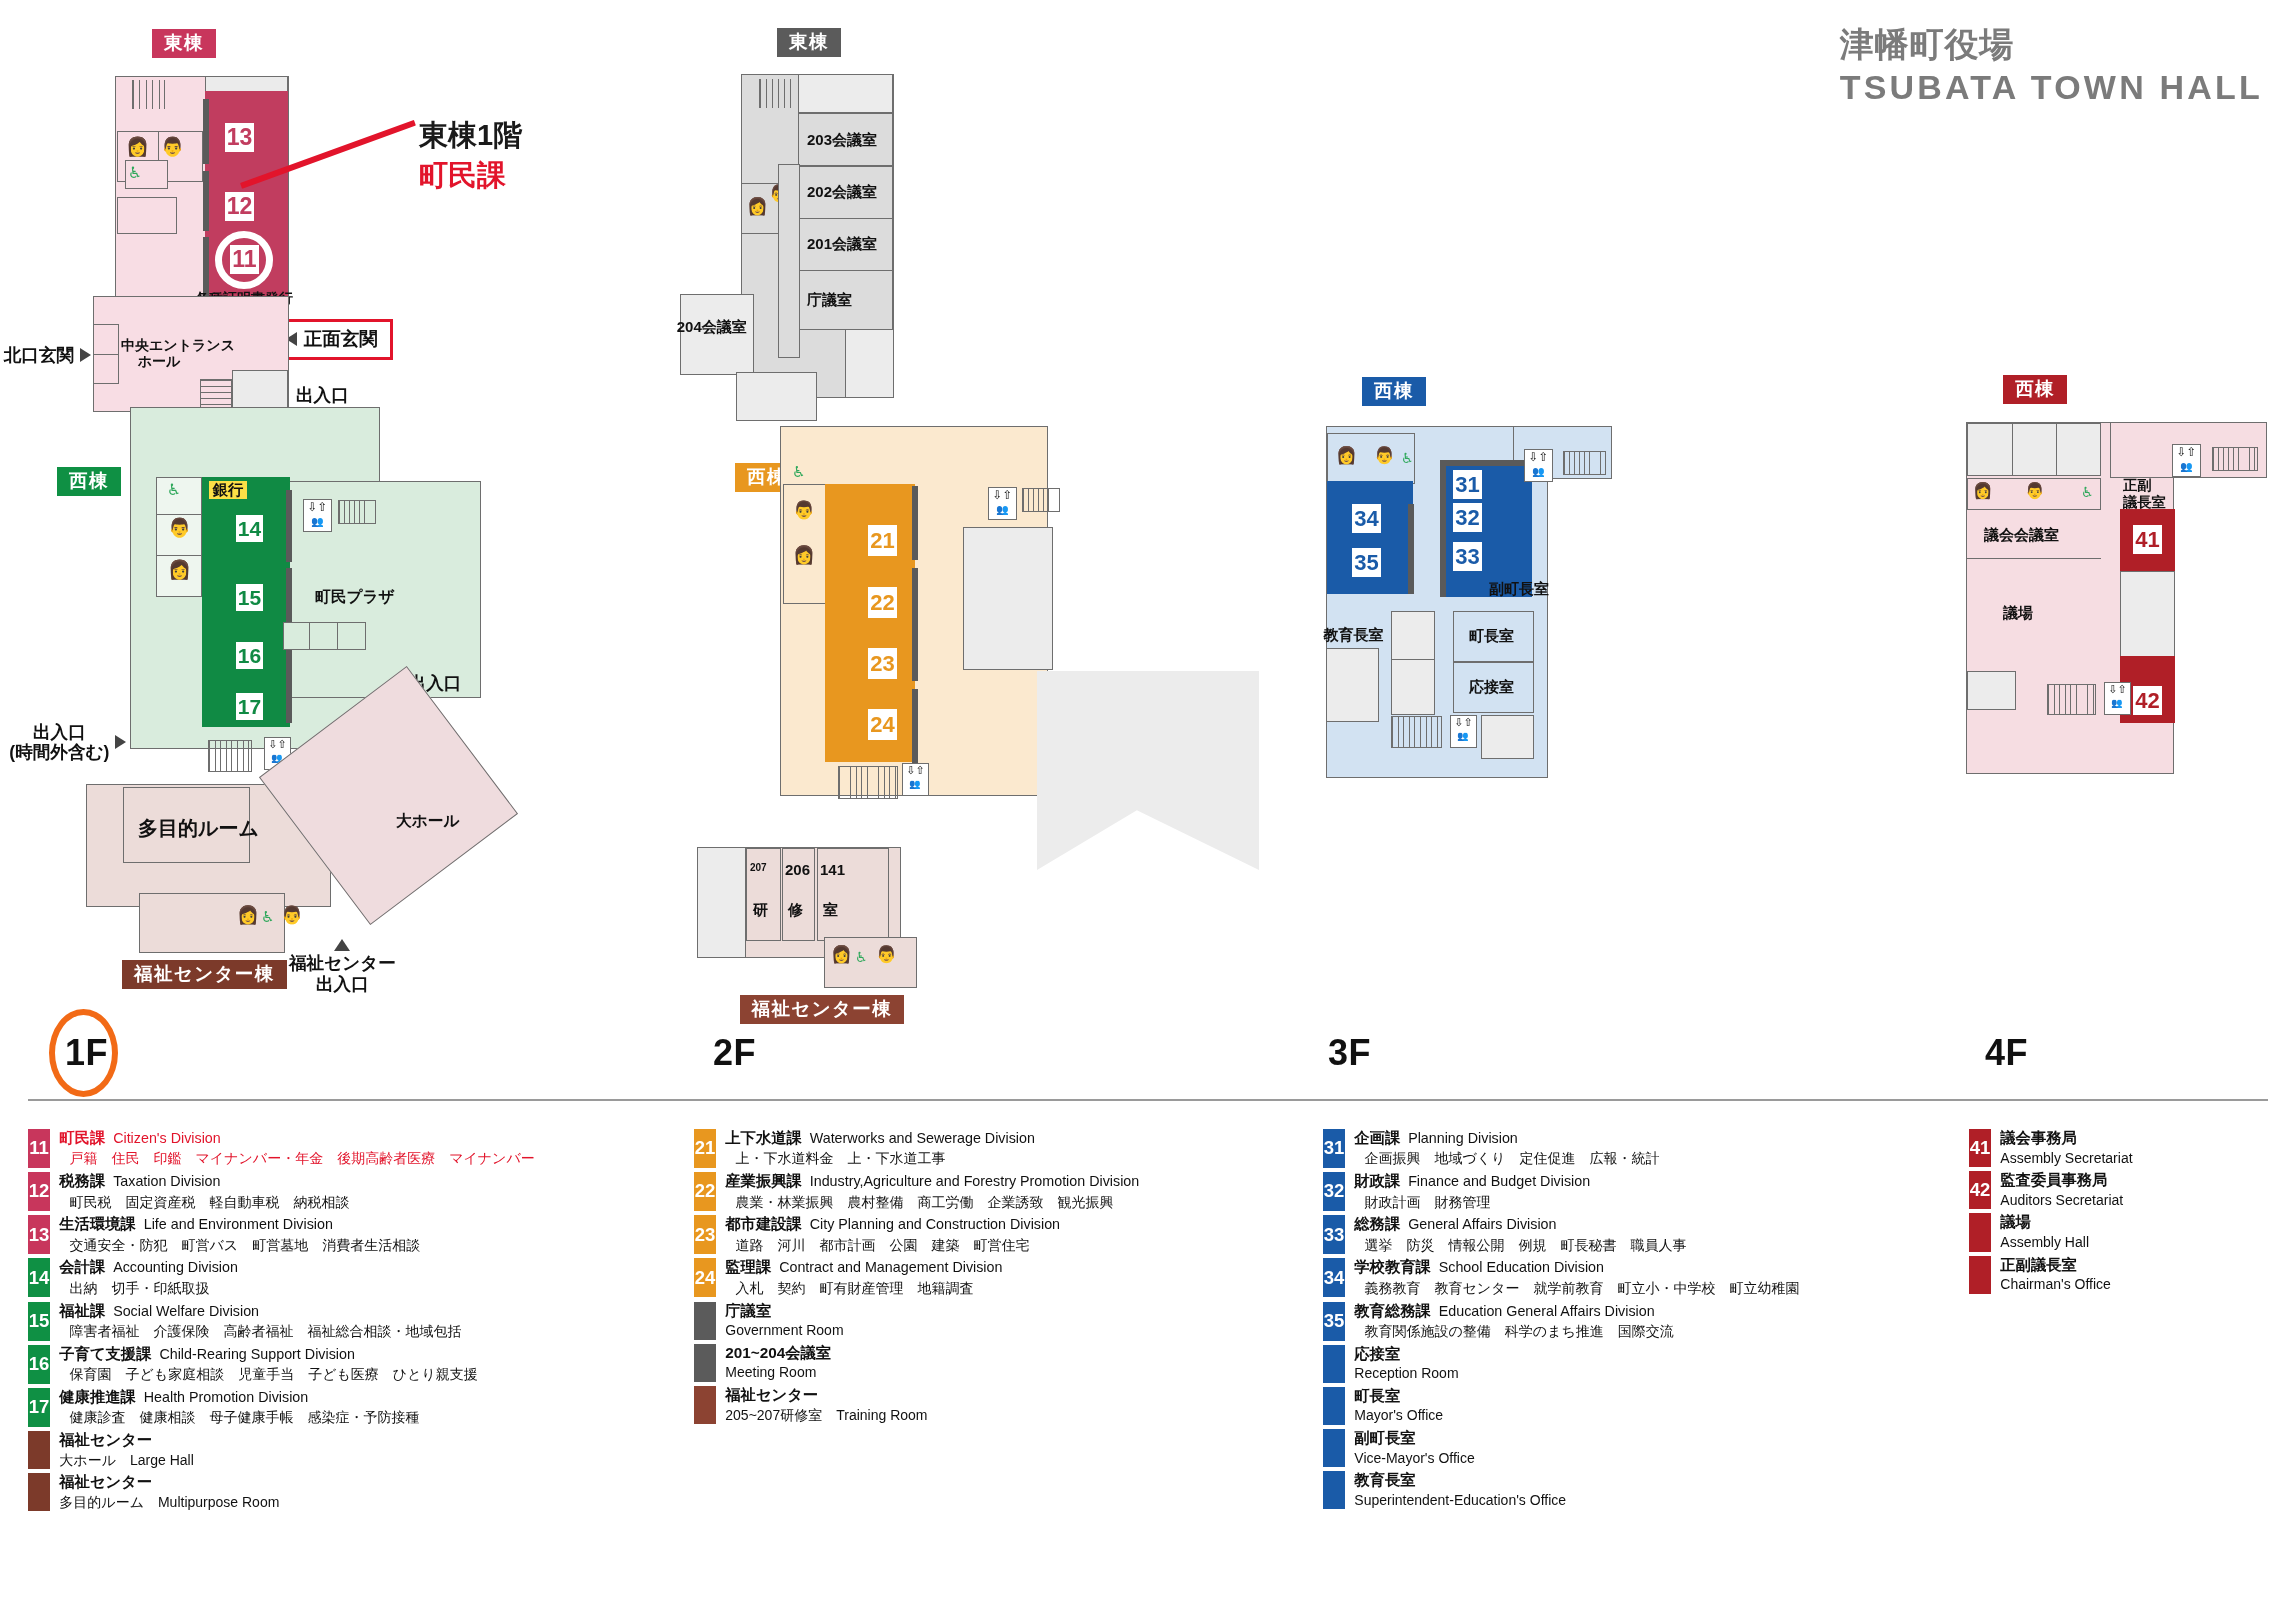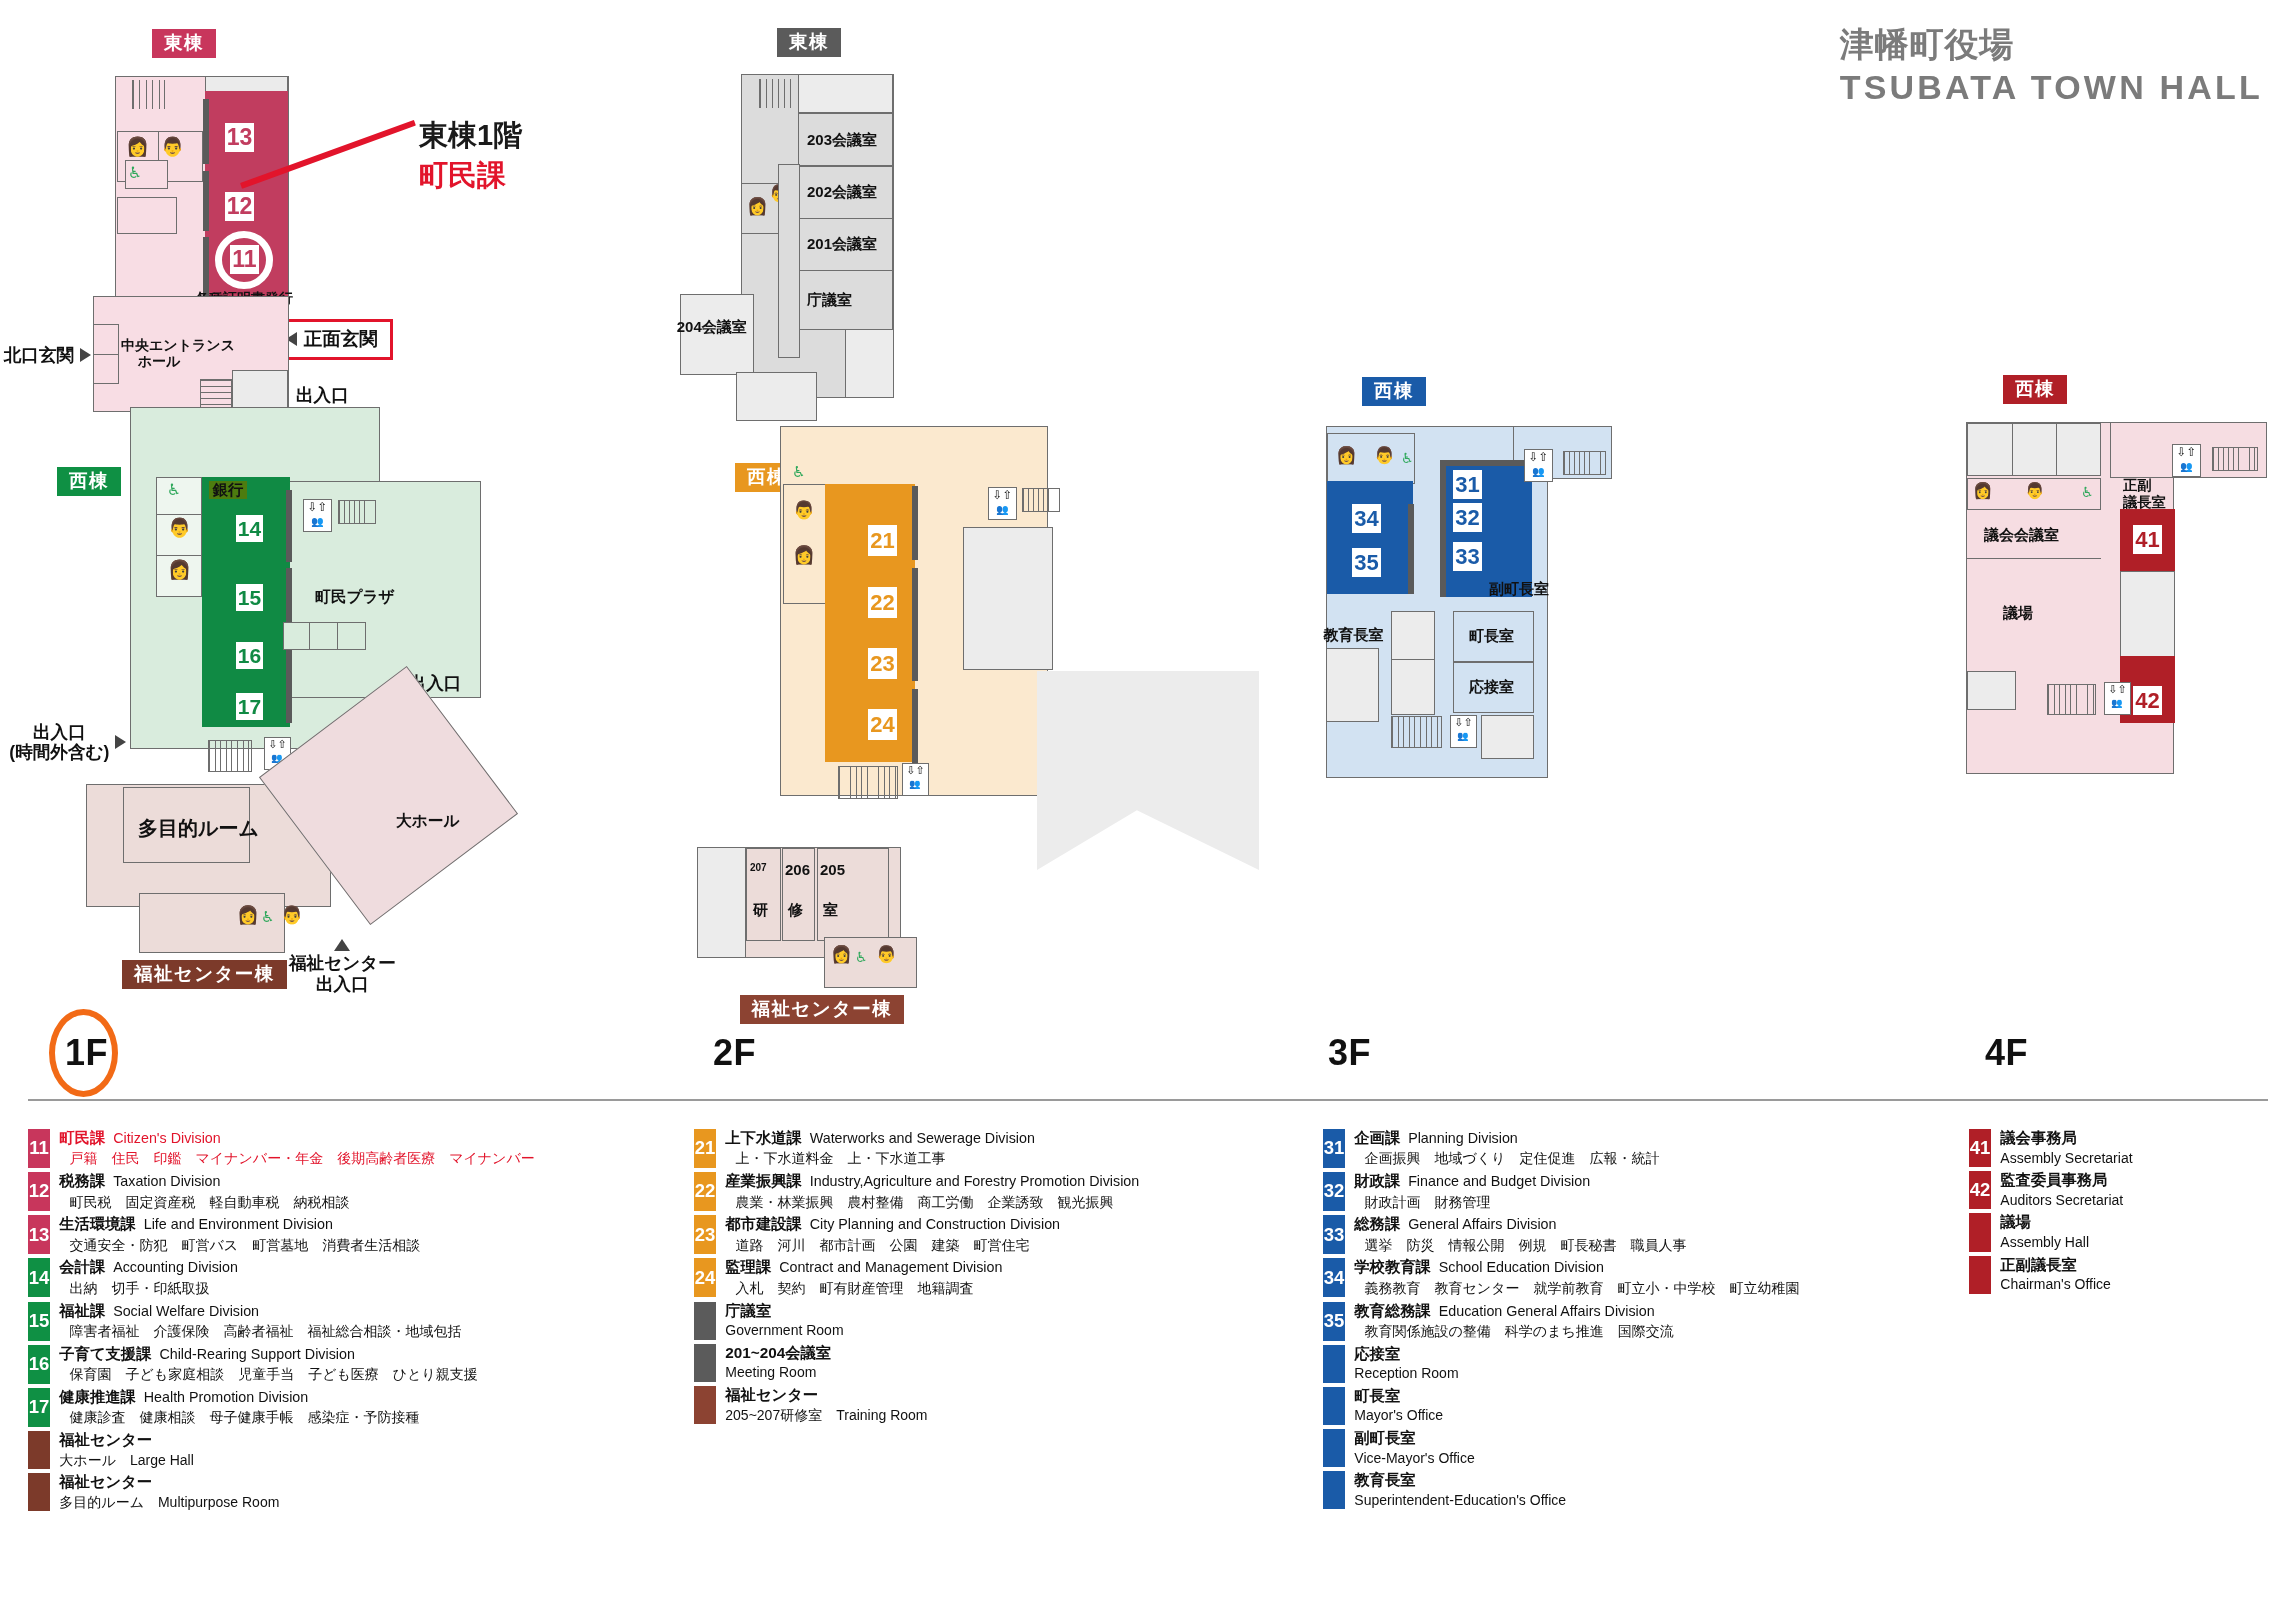--- a/index.html
+++ b/index.html
@@ -58,21 +58,21 @@
   .nb-orange{color:#e8971f;}
   .nb-blue{color:#1a5ba8;}
   .nb-crimson{color:#b01f27;}
 
   
   .circle-hi{
     position:absolute;border:7.4px solid #fff;border-radius:50%;
     box-sizing:border-box;
   }
   .plan-label{position:absolute;font-weight:700;color:#111;white-space:nowrap;line-height:1.12;}
-  .white-chip{position:absolute;background:#4d7c0f;font-weight:700;color:#111;padding:1.4px 3.7px;line-height:1;}
+  .white-chip{position:absolute;background:#fde047;font-weight:700;color:#111;padding:1.4px 3.7px;line-height:1;}
 
   
   #callout-text{position:absolute;left:419px;top:118px;line-height:1.2;}
   #callout-text .l1{font-size:29px;font-weight:700;color:#1a1a1a;}
   #callout-text .l2{font-size:29px;font-weight:700;color:#e2142b;margin-top:5.6px;}
   #callout-line{position:absolute;left:241px;top:183px;width:185px;height:5.6px;background:#e2142b;
      transform-origin:left center;transform:rotate(-20deg);border-radius:0.9px;}
   #front-entrance{
     position:absolute;left:275px;top:319px;border:3.2px solid #e2142b;background:#fff;
     padding:4.2px 12px 5.6px 8.3px;font-size:18.5px;font-weight:700;color:#111;white-space:nowrap;
@@ -283,21 +283,21 @@
   <div class="shape" style="left:153px;top:766px;width:60px;height:33px;border:1.4px solid #6e6e6e;background:repeating-linear-gradient(to right,#6e6e6e 0 0.9px,transparent 0.9px 5.6px);box-sizing:border-box;"></div>
   <div class="shape" style="left:217px;top:763px;width:27px;height:33px;border:1.4px solid #6e6e6e;background:#fff;box-sizing:border-box;font-size:11px;text-align:center;">⇩⇧<br><span style="font-size:9.3px;">👥</span></div>
 
   <div class="shape pale-rose" style="left:11.6px;top:847px;width:204px;height:111px;"></div>
   <div class="shape pale-lgrey" style="left:11.6px;top:847px;width:49px;height:111px;"></div>
   <div class="shape" style="left:61px;top:848px;width:35px;height:93px;border:1.4px solid #6e6e6e;background:#ecdcd9;box-sizing:border-box;"></div>
   <div class="shape" style="left:97px;top:848px;width:33px;height:93px;border:1.4px solid #6e6e6e;background:#ecdcd9;box-sizing:border-box;"></div>
   <div class="shape" style="left:132px;top:848px;width:72px;height:93px;border:1.4px solid #6e6e6e;background:#ecdcd9;box-sizing:border-box;"></div>
   <div class="plan-label" style="left:65px;top:862px;font-size:10px;">207</div>
   <div class="plan-label" style="left:100px;top:862px;font-size:15px;">206</div>
-  <div class="plan-label" style="left:135px;top:862px;font-size:15px;">205</div>
+  <div class="plan-label" style="left:135px;top:862px;font-size:15px;">141</div>
   <div class="plan-label" style="left:68px;top:902px;font-size:15px;">研</div>
   <div class="plan-label" style="left:103px;top:902px;font-size:15px;">修</div>
   <div class="plan-label" style="left:138px;top:902px;font-size:15px;">室</div>
   <div class="shape pale-rose" style="left:139px;top:937px;width:93px;height:51px;"></div>
   <div class="abs" style="left:146px;top:945px;font-size:16.7px;color:#e8562a;">👩</div>
   <div class="abs" style="left:170px;top:949px;font-size:14px;color:#2fa85b;">♿</div>
   <div class="abs" style="left:191px;top:945px;font-size:16.7px;color:#5a86d8;">👨</div>
   <div class="wing-tag tag-fuku-2f" style="left:18.5px;top:995px;">福祉センター棟</div>
 
   <div class="shape pale-lgrey" style="left:352px;top:671px;width:222px;height:199px;clip-path:polygon(0 0,100% 0,100% 100%,45% 70%,0 100%);border:none;background:#ececec;"></div>

